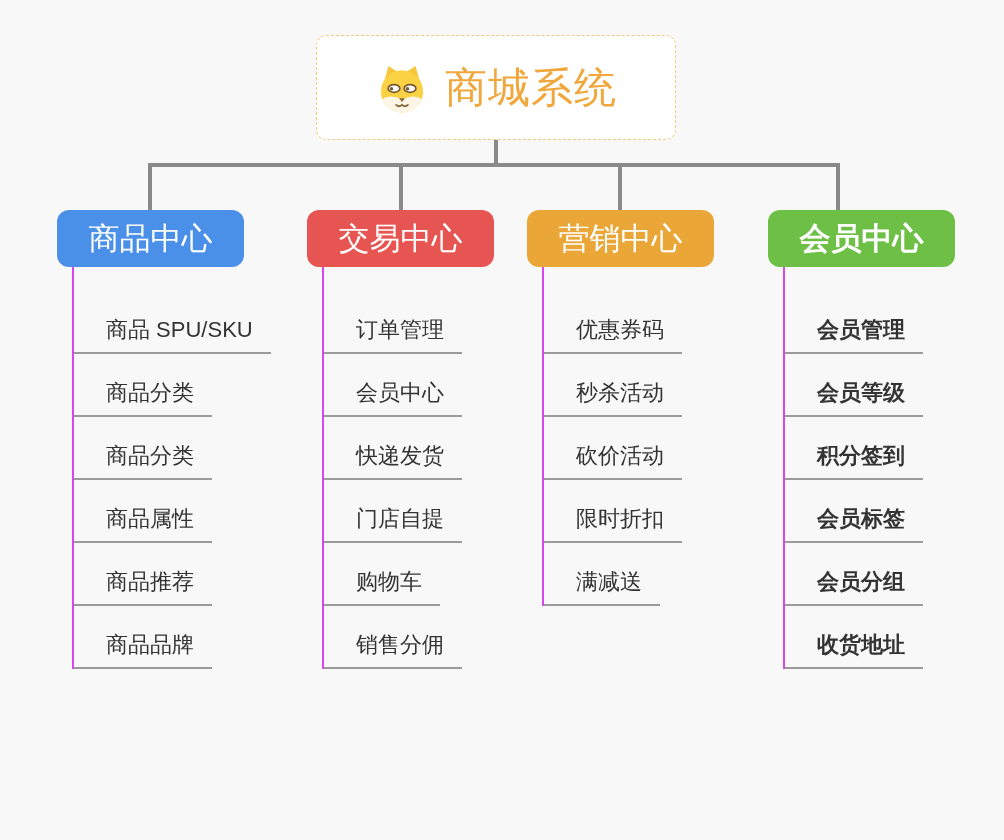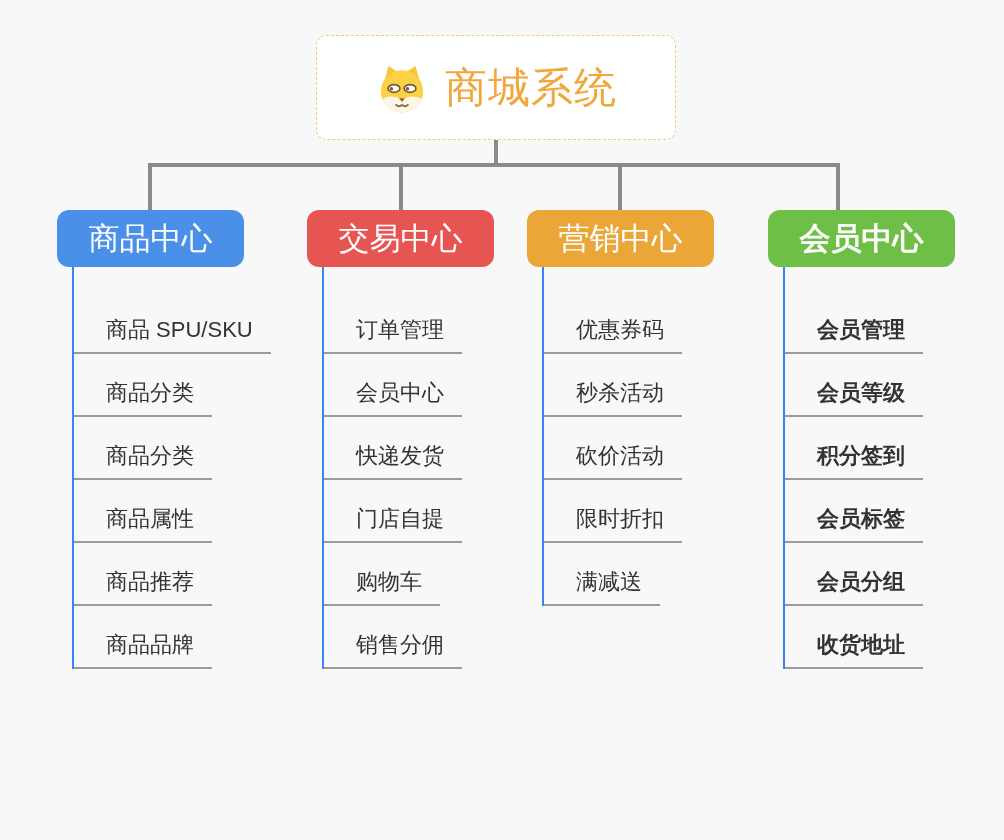--- a/index.html
+++ b/index.html
@@ -61,21 +61,21 @@
     align-items: center;
     justify-content: center;
     white-space: nowrap;
     cursor: pointer;
   }
 
   .children {
     list-style: none;
     margin: 0 0 0 15px;
     padding: 0;
-    border-left: 2px solid #3b82f6;
+    border-left: 2px solid #d946ef;
   }
   .child {
     box-sizing: border-box;
     width: fit-content;
     min-width: 110px;
     height: 63px;
     display: flex;
     align-items: flex-end;
     padding: 0 18px 7px 32px;
     border-bottom: 2px solid #9b9b9b;

